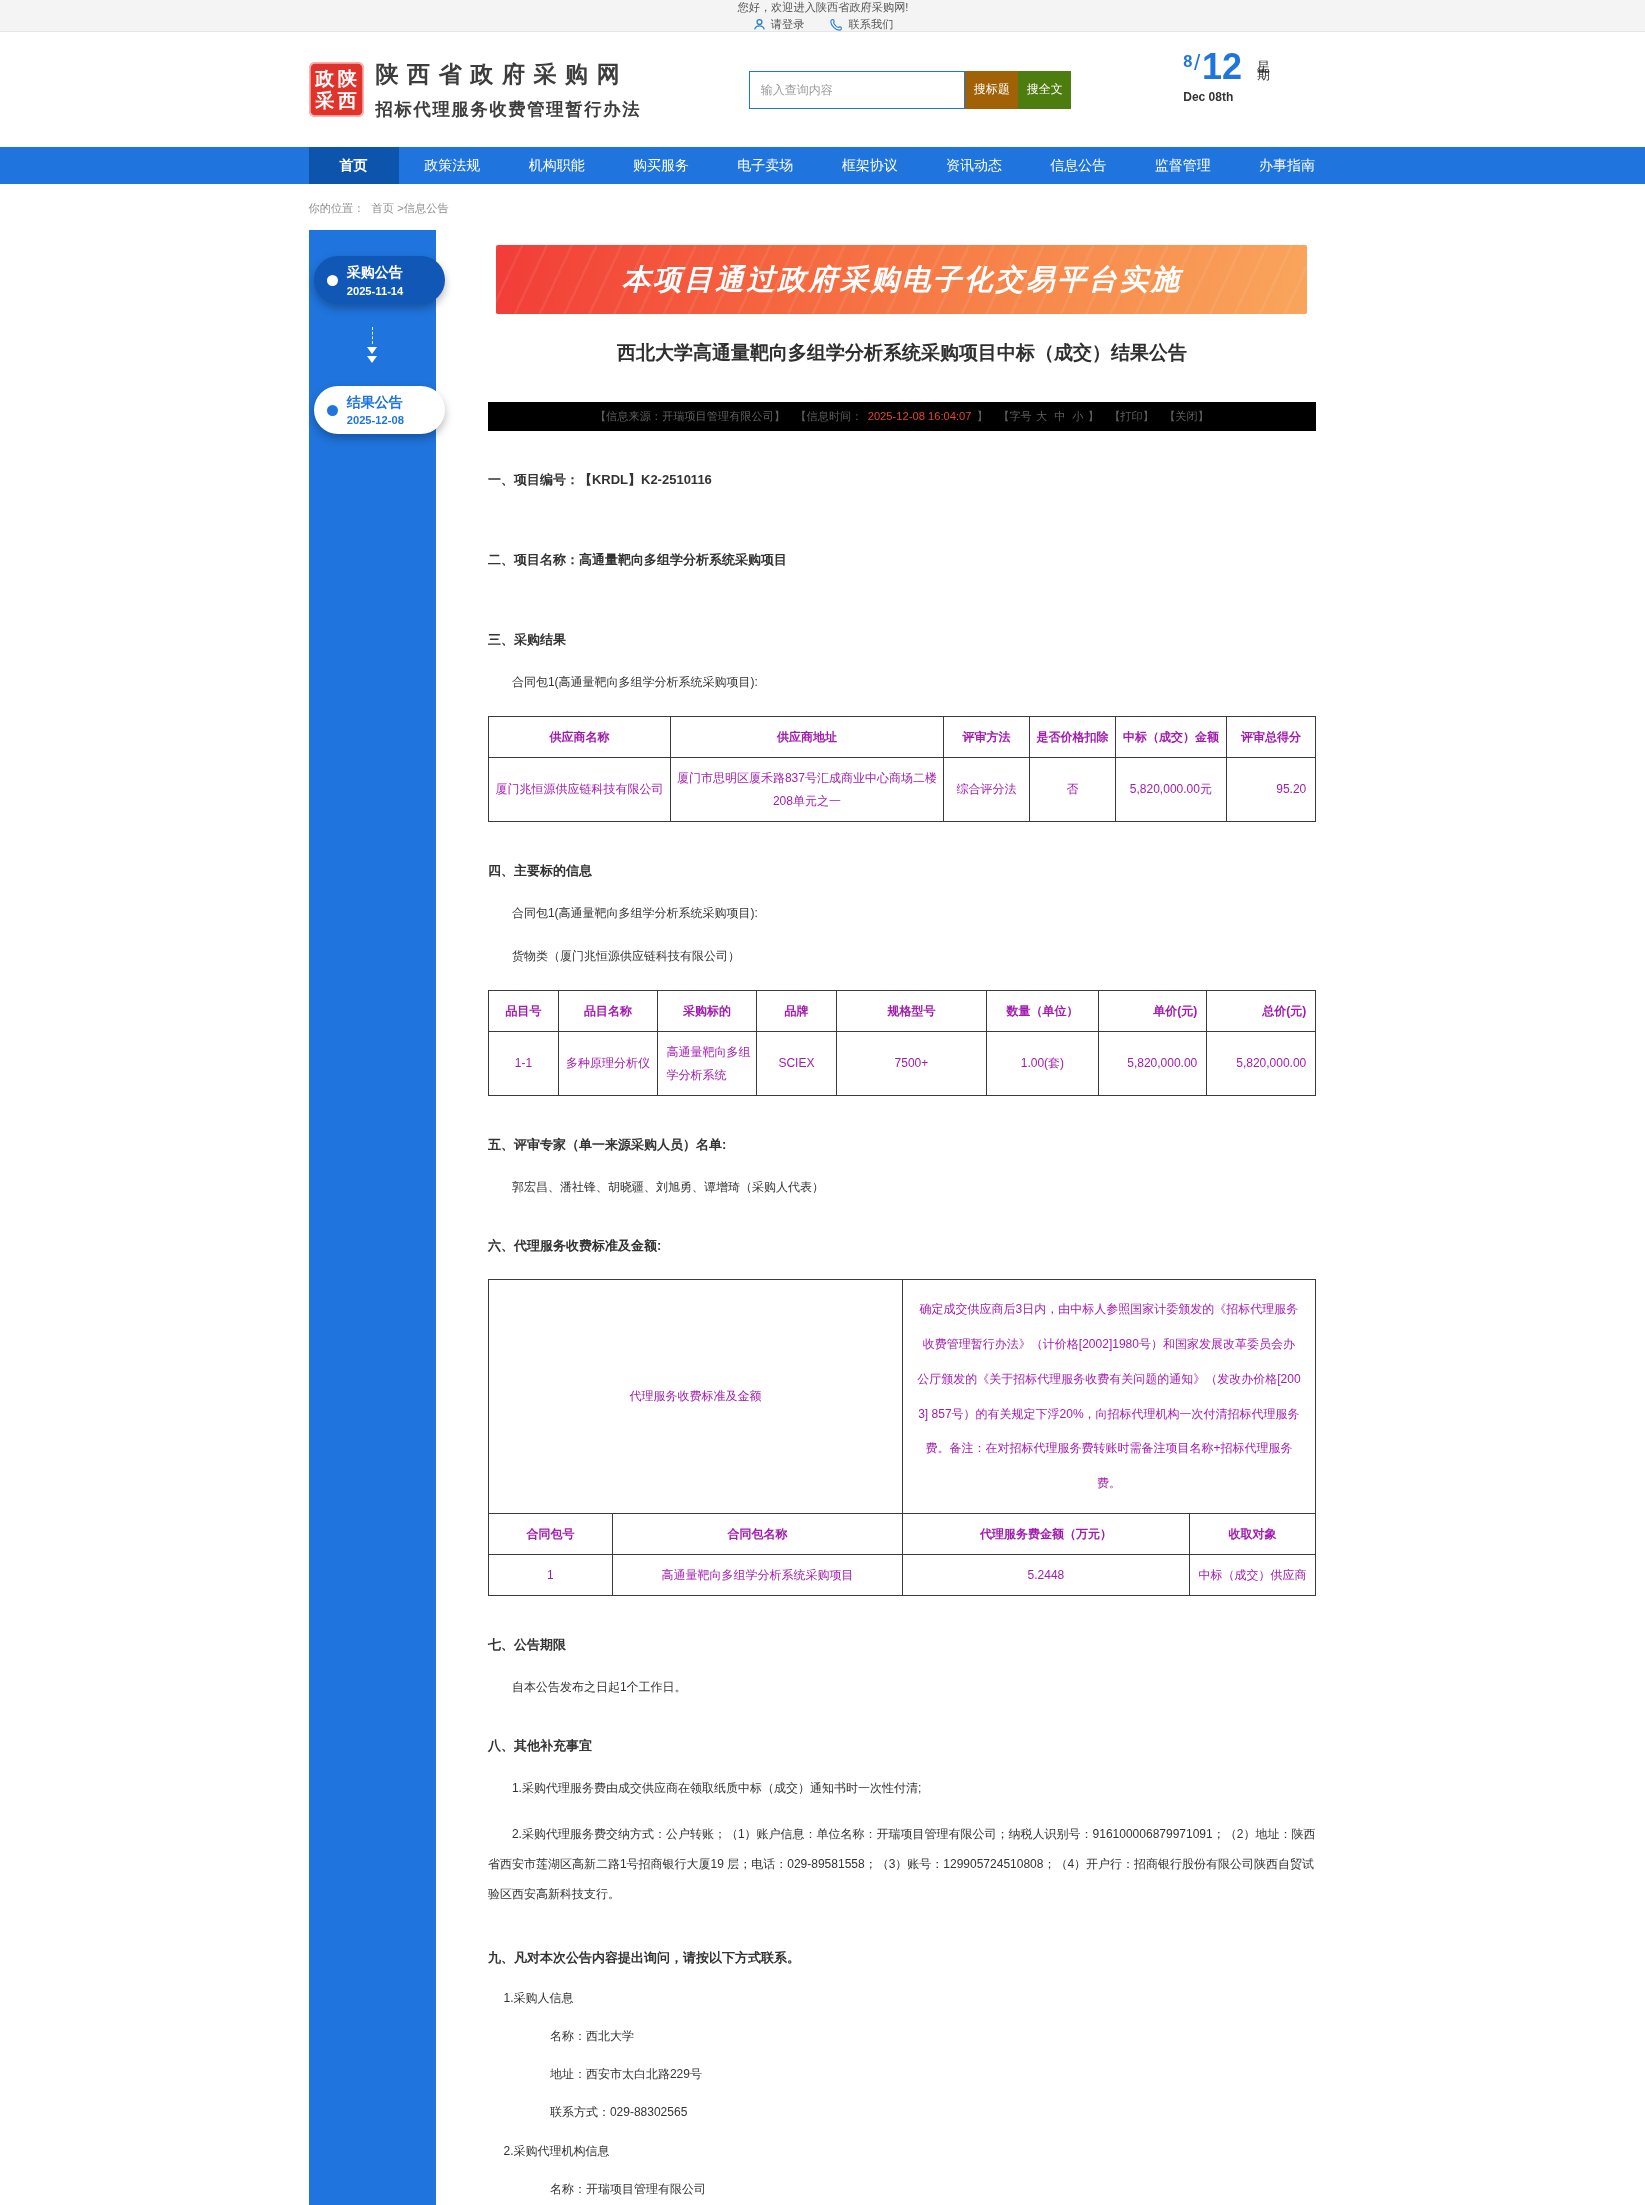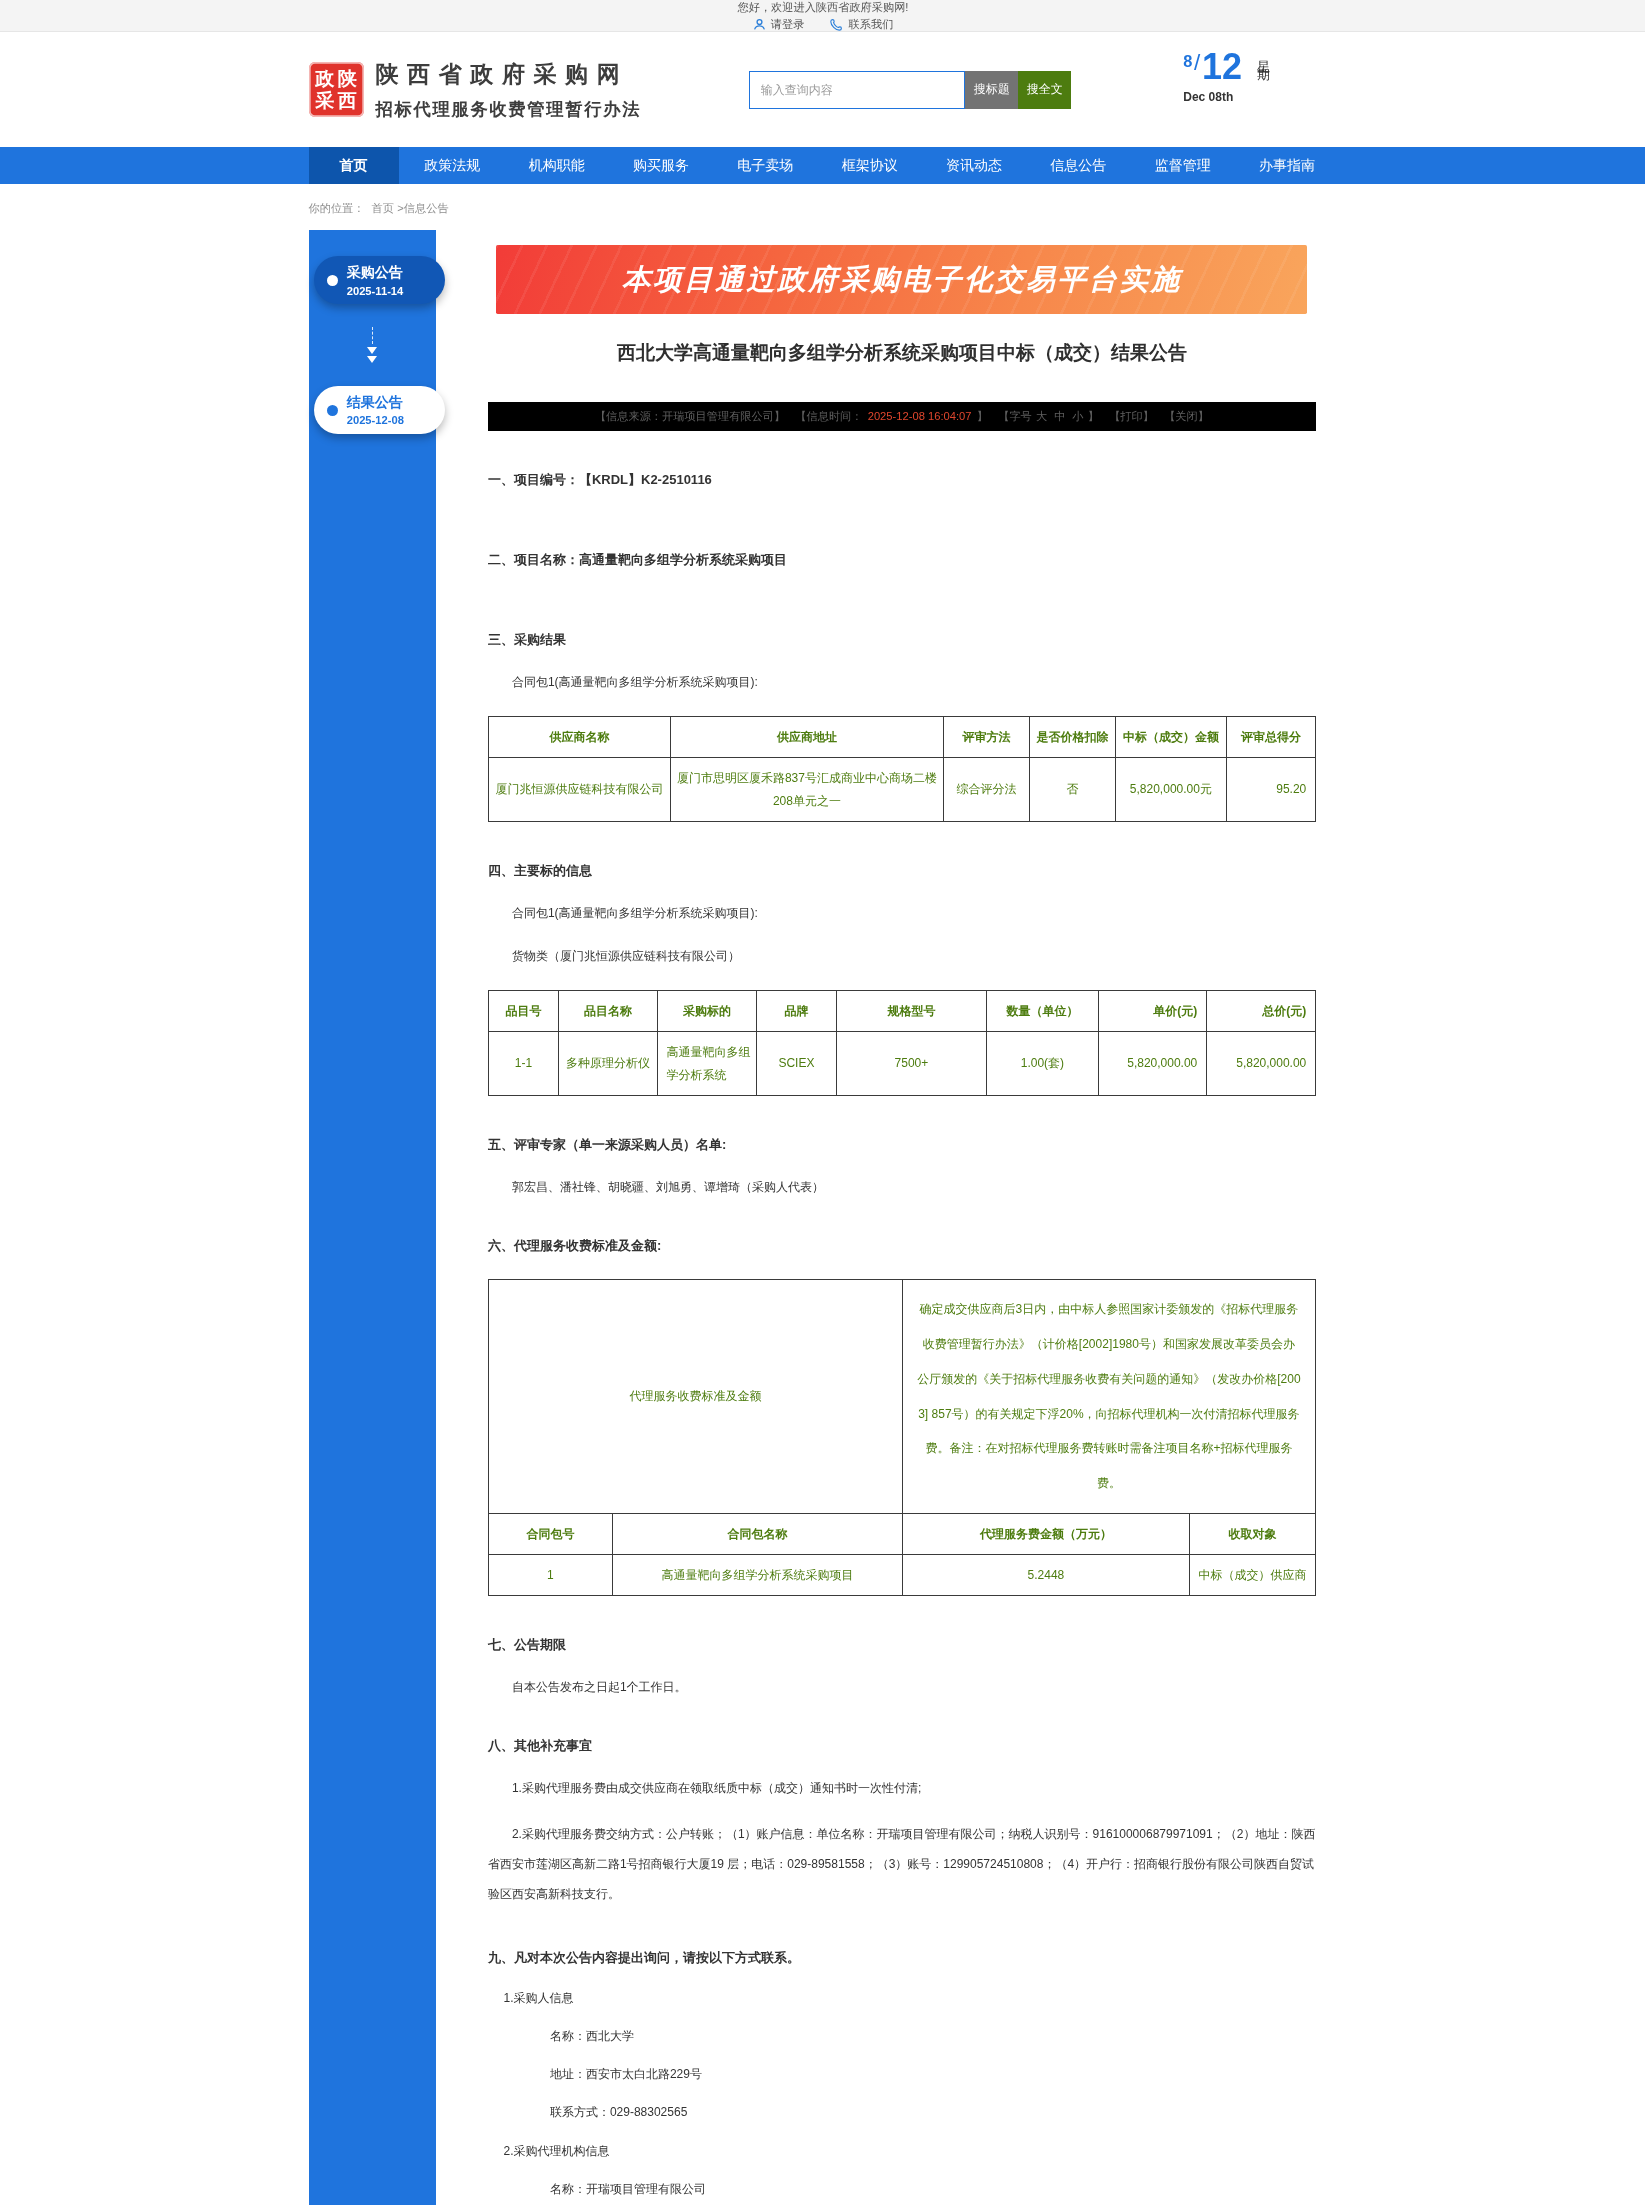--- a/index.html
+++ b/index.html
@@ -19,21 +19,21 @@
   .header-inner { height:115px; display:flex; align-items:center; }
   .brand { display:flex; align-items:center; gap:12px; }
   .logo { width:55px; height:55px; background:#e0332c; border-radius:6px; display:grid; grid-template-columns:1fr 1fr; place-items:center; padding:5.2px; box-shadow:inset 0 0 0 1.7px rgba(255,255,255,.65); }
   .logo span { color:#fff; font-weight:bold; font-size:19px; line-height:1; }
   .brand-text .site-name { font-size:23px; font-weight:bold; letter-spacing:8.6px; color:#3d3d3d; }
   .brand-text .site-sub { font-size:17.3px; font-weight:bold; letter-spacing:1.7px; color:#3d3d3d; margin-top:7px; }
   .search { display:flex; align-items:stretch; height:38px; margin-left:108px; }
   .search input { width:216px; border:1.7px solid #1f74dd; padding:0 10.4px; font-size:12px; outline:none; color:#333; }
   .search input::placeholder { color:#9a9a9a; }
   .search button { width:53px; border:none; color:#fff; font-size:12px; cursor:pointer; }
-  .btn-title { background:#737373; }
+  .btn-title { background:#a16207; }
   .btn-full { background:#4d7c0f; }
   .datebox { margin-left:112px; display:flex; align-items:flex-start; gap:12px; }
   .date-md { color:#1f74dd; display:flex; align-items:flex-start; }
   .date-m { font-size:16.4px; font-weight:bold; margin-top:3.5px; }
   .date-slash { font-size:22.5px; margin:1.7px 1.7px 0; }
   .date-d { font-size:36px; font-weight:bold; line-height:1; }
   .date-en { font-size:12px; font-weight:bold; color:#333; margin-top:5.2px; }
   .weekday { writing-mode:vertical-rl; font-size:13px; color:#333; letter-spacing:7.8px; margin-top:1.7px; height:80px; }
 
   
@@ -71,21 +71,21 @@
   .meta { margin-top:36px; background:#000000; height:29px; display:flex; align-items:center; justify-content:center; font-size:11.2px; color:#5f5f5f; gap:1.7px; }
   .meta .red { color:#e0462d; margin:0 3.5px; }
   .meta .m-gap { margin-left:8.6px; }
   .meta .m-font { margin:0 2.6px; cursor:pointer; }
   .meta .m-act { cursor:pointer; margin-left:8.6px; }
 
   .sec-h { margin-top:40px; font-size:13px; font-weight:bold; color:#333; }
   .para { margin-top:24px; font-size:12px; color:#333; text-indent:24px; line-height:1.6; }
   .para-wrap { line-height:2.5; margin-top:21px; }
   table { border-collapse:collapse; margin-top:24px; width:828px; table-layout:fixed; }
-  th, td { border:0.9px solid #3a3a3a; font-size:12px; padding:8.6px 5.2px; text-align:center; line-height:1.9; color:#4d7c0f; word-break:break-all; }
+  th, td { border:0.9px solid #3a3a3a; font-size:12px; padding:8.6px 5.2px; text-align:center; line-height:1.9; color:#a21caf; word-break:break-all; }
   th { font-weight:bold; }
   .ta-r { text-align:right; padding-right:8.6px; }
   .ta-l { text-align:left; padding-left:8.6px; }
   .desc-cell { text-align:center; line-height:2.9; padding:12px 14px; }
 
   .s9-item { margin-top:22.5px; padding-left:15.6px; font-size:12px; }
   .s9-detail { margin-top:21px; padding-left:62px; font-size:12px; }
 </style>
 </head>
 <body>

